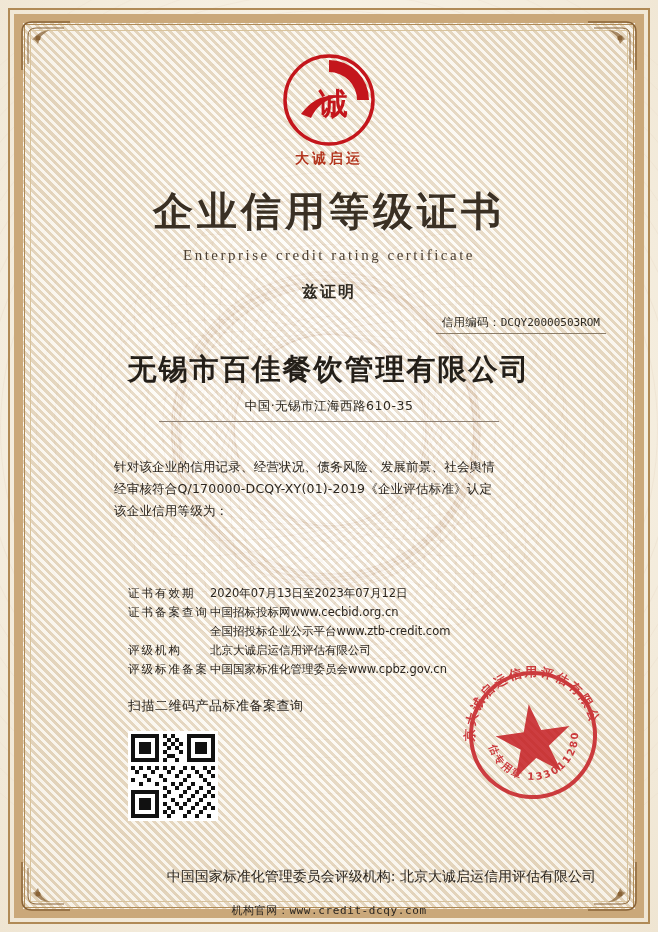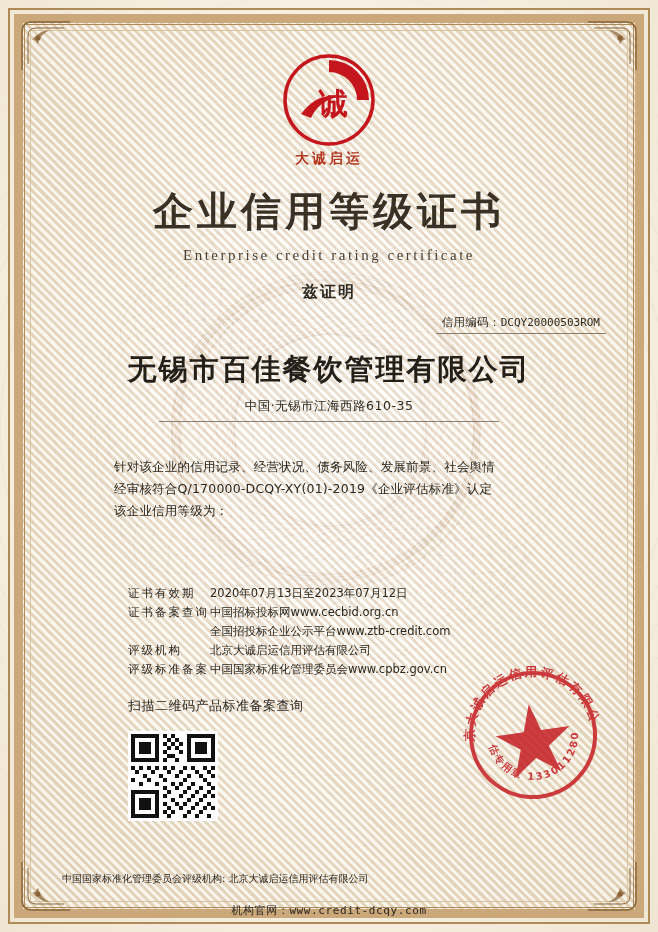--- a/index.html
+++ b/index.html
@@ -212,24 +212,24 @@
   .qr svg{display:block;}
 
   .seal{
     position:absolute;right:46px;bottom:118px;
     width:158px;height:158px;
   }
   .seal svg{display:block;}
 
   .foot{
     position:absolute;left:0;right:0;bottom:46px;
-    display:flex;justify-content:flex-start;
+    display:flex;justify-content:flex-end;
     padding:0 62px;
     font-family:"DejaVu Sans", sans-serif;
-    font-size:10px;
+    font-size:14px;
     color:#2b2620;
   }
   .site{
     position:absolute;left:0;right:0;bottom:14px;
     text-align:center;
     font-family:"DejaVu Sans Mono", monospace;
     font-size:11px;
     letter-spacing:.6px;
     color:#2b2620;
   }

